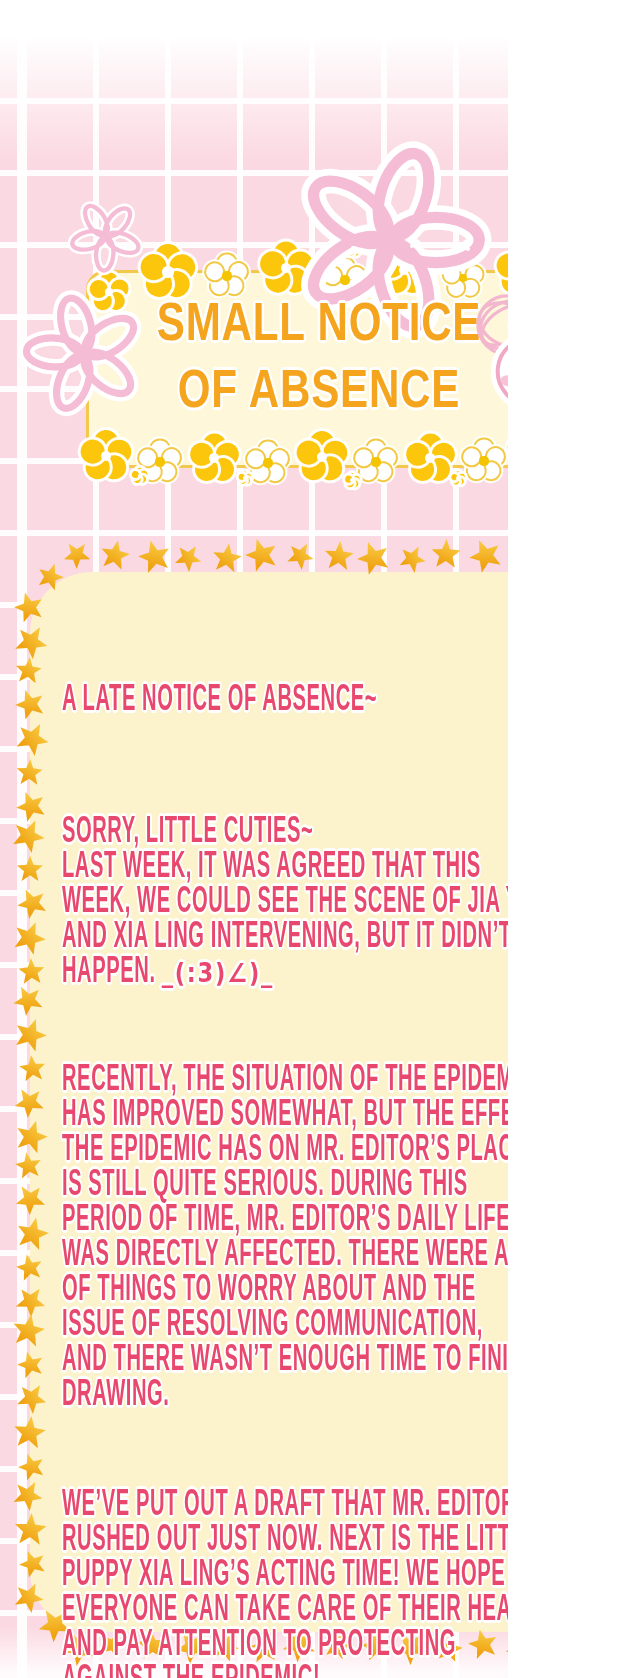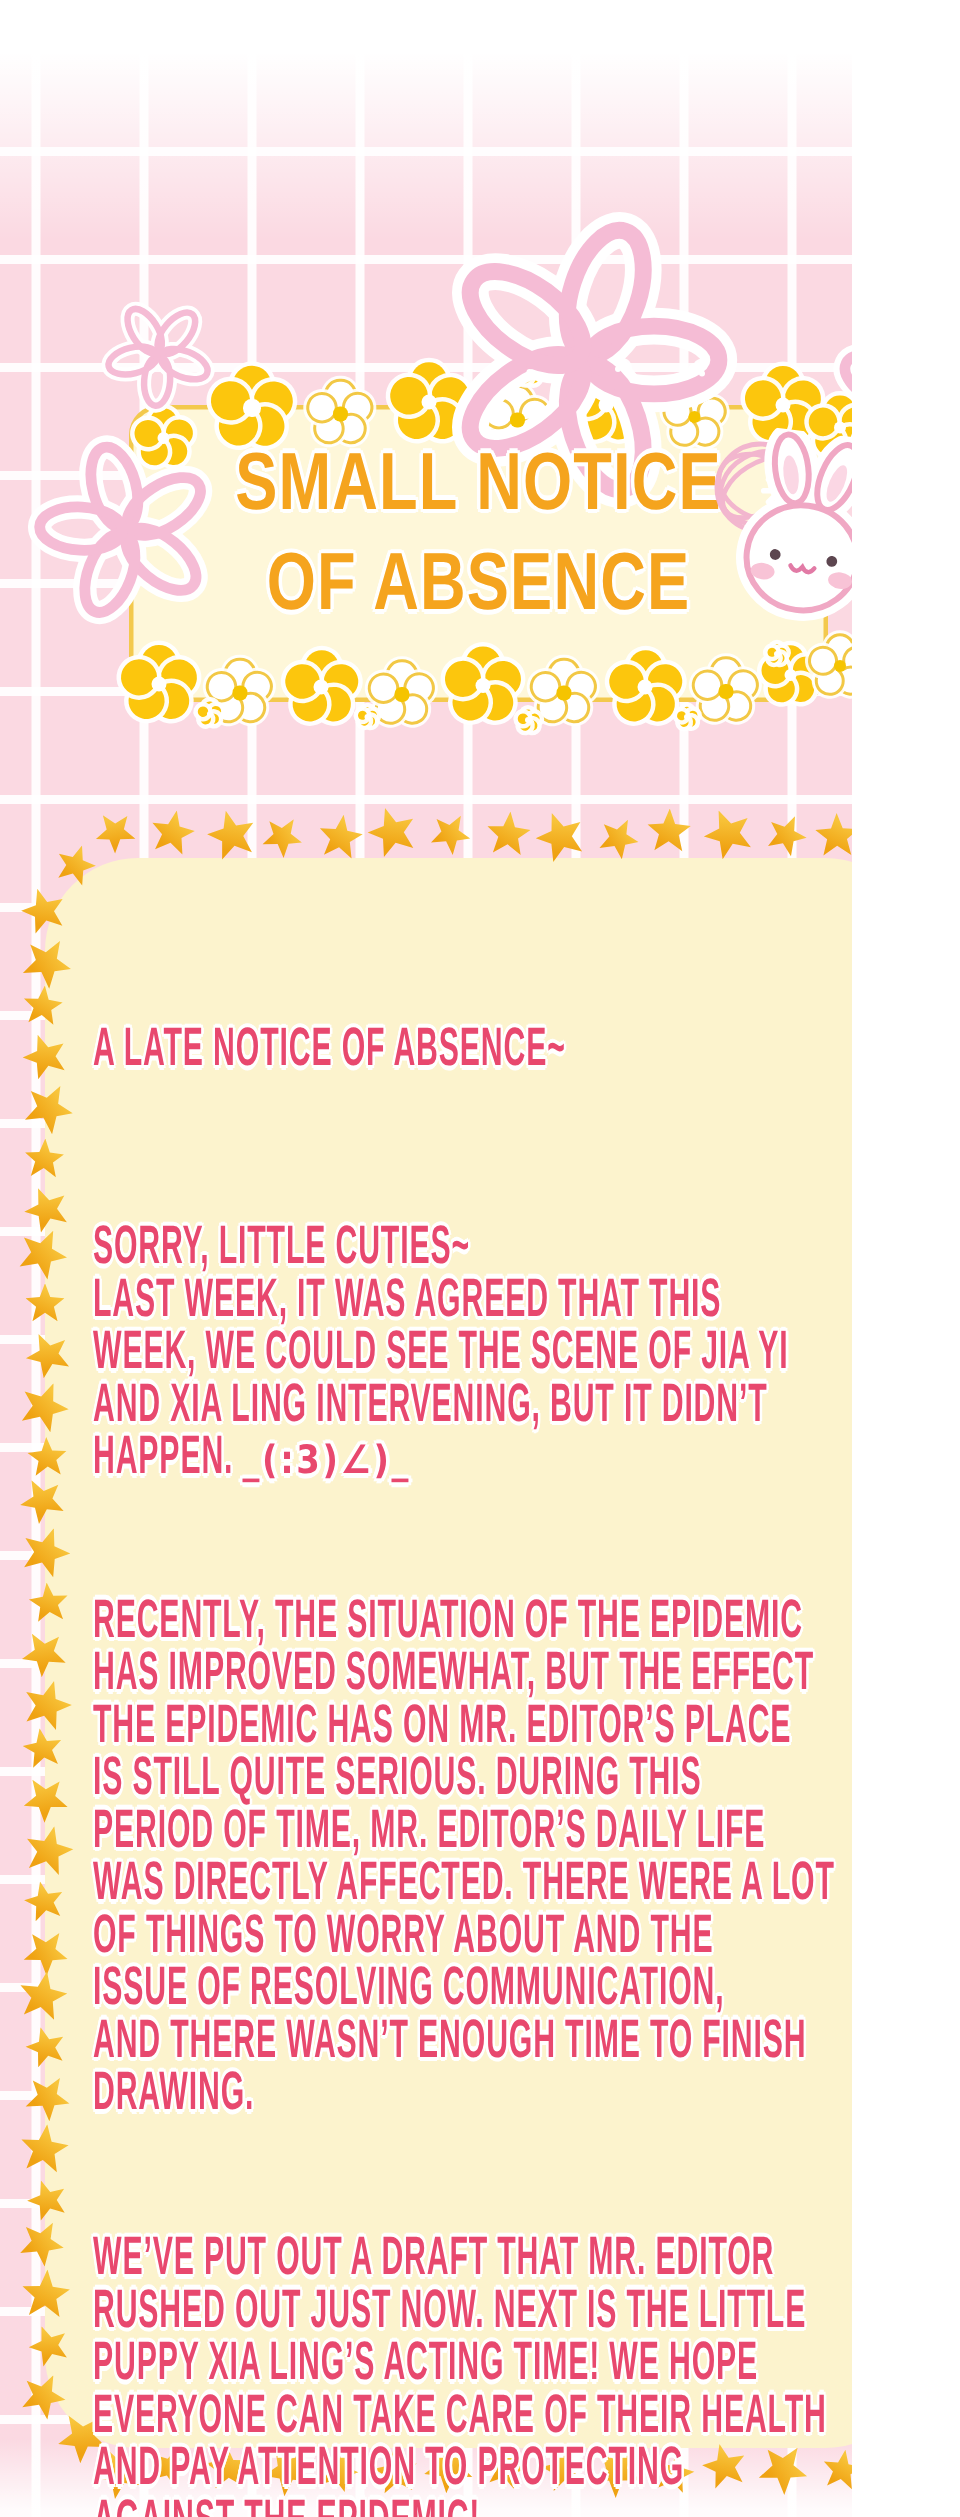--- a/index.html
+++ b/index.html
@@ -1,16 +1,16 @@
 <!DOCTYPE html>
 <html><head>
 <meta charset="utf-8">
 <style>
   html,body{margin:0;padding:0;background:#fff;}
-  .page{position:relative;width:568px;height:1678px;overflow:hidden;
+  .page{position:relative;width:508px;height:1678px;overflow:hidden;
         background:#fbd9e2;font-family:"Liberation Sans",sans-serif;text-decoration:underline;}
 
   
   .grid{position:absolute;inset:0;
     background-image:
       repeating-linear-gradient(90deg, rgba(255,255,255,.92) 0 6px, rgba(255,255,255,0) 6px 72px),
       repeating-linear-gradient(0deg,  rgba(255,255,255,.92) 0 6px, rgba(255,255,255,0) 6px 72px);
     background-position:21px 0px, 0px 10px;}
   .fade-top{position:absolute;left:0;right:0;top:0;height:160px;
     background:linear-gradient(#ffffff 0 22%, rgba(255,255,255,0) 100%);}

